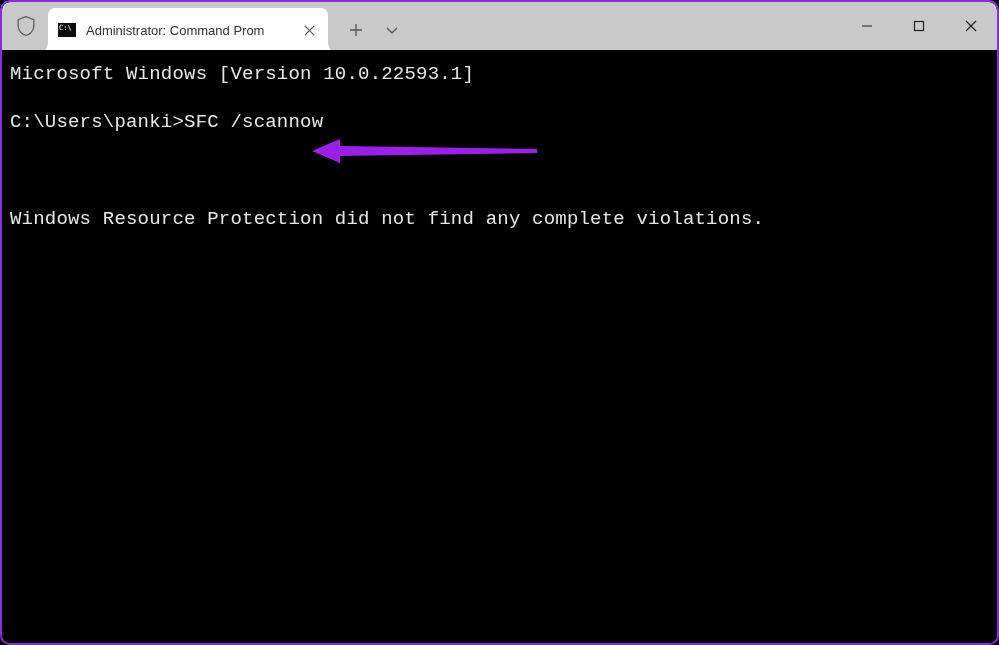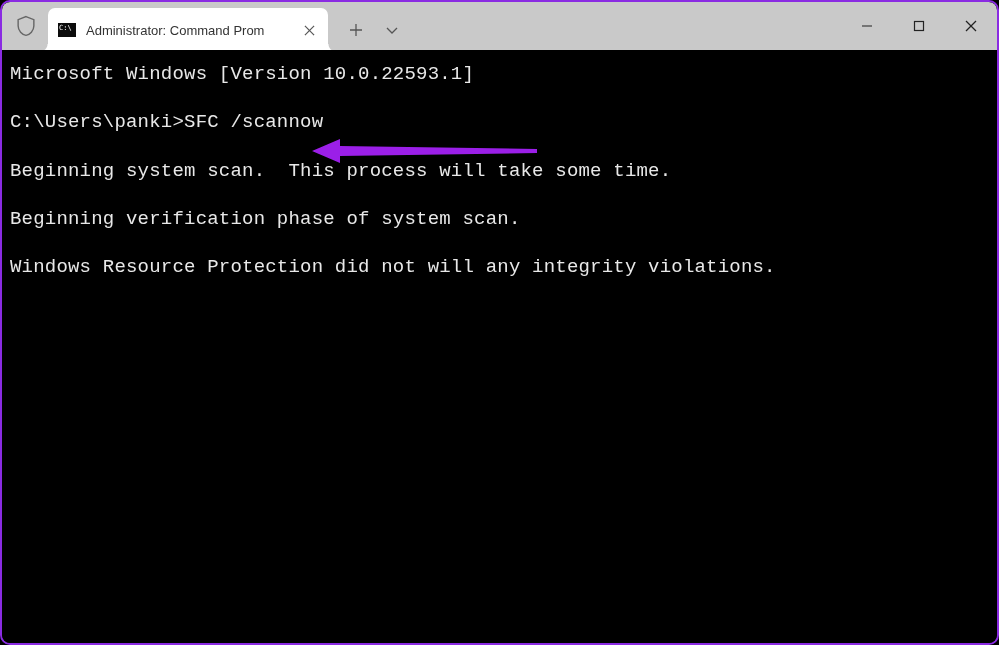--- a/index.html
+++ b/index.html
@@ -241,25 +241,23 @@
       </svg>
     </div>
   </div>
 </div>
 
 <div class="terminal">
   <div class="terminal-line">Microsoft Windows [Version 10.0.22593.1]</div>
   <div class="terminal-line">&nbsp;</div>
   <div class="terminal-line">C:\Users\panki&gt;SFC /scannow</div>
   <div class="terminal-line">&nbsp;</div>
-  <div class="terminal-line">Beginning system scan.  This process will take some time.</div>
-  <div class="terminal-line">&nbsp;</div>
-  <div class="terminal-line">Beginning verification phase of system scan.</div>
-  <div class="terminal-line">&nbsp;</div>
-  <div class="terminal-line">Windows Resource Protection did not will any integrity violations.</div>
+  <div class="terminal-line">&nbsp;</div>
+  <div class="terminal-line">&nbsp;</div>
+  <div class="terminal-line">Windows Resource Protection did not find any complete violations.</div>
   <div class="terminal-line">&nbsp;</div>
 
   <div class="annotation-arrow">
     <svg viewBox="0 0 230 30">
       <defs>
         <linearGradient id="arrowGrad" x1="0%" y1="0%" x2="100%" y2="0%">
           <stop offset="0%" stop-color="#9b1fe8"></stop>
           <stop offset="100%" stop-color="#9b1fe8"></stop>
         </linearGradient>
       </defs>

